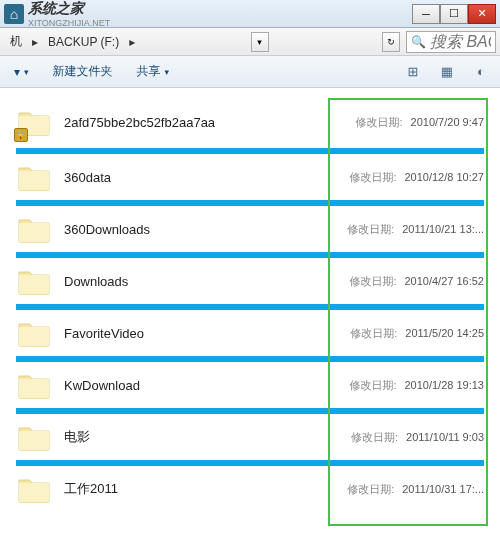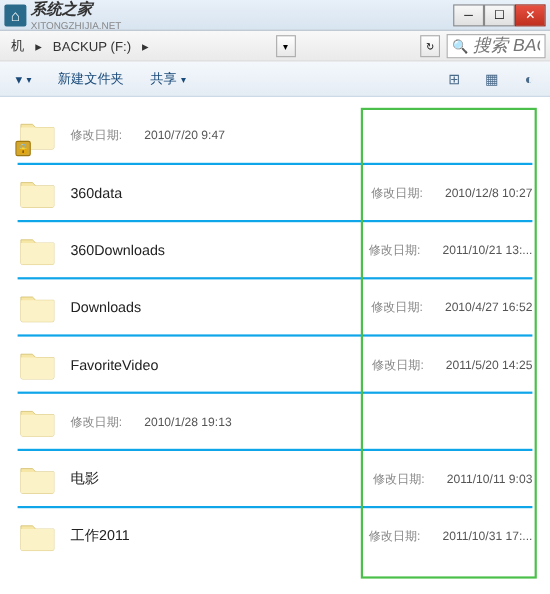--- a/index.html
+++ b/index.html
@@ -21,27 +21,27 @@
     .search-box { width:90px; height:22px; border:1px solid #aaa; background:#fff; display:flex;align-items:center;padding:0 4px;gap:4px;margin-left:4px; }
     .search-input { border:none; outline:none; width:100%; font-size:16px; font-style:italic; color:#888; background:transparent; }
     
     .toolbar { height: 32px; background: linear-gradient(to bottom,#f4f8fc,#e4ecf4); display:flex; align-items:center; padding:0 8px; gap:12px; border-bottom:1px solid #c0d0e0; }
     .tool-item { color:#1a4a7a; cursor:pointer; display:flex;align-items:center;gap:2px; padding:4px 6px; }
     .tool-dd::after { content:"▾"; font-size:9px; margin-left:2px; }
     .tool-spacer { flex:1; }
     .tool-icon { width:22px; height:22px; display:flex;align-items:center;justify-content:center;cursor:pointer; color:#4a6a8a; font-size:13px; }
     
     .file-list { padding: 8px 16px; }
-    .file-row { display:flex; align-items:center; height:52px; border-top:2px solid #0ea5e9; }
+    .file-row { display:flex; align-items:center; height:52px; border-top:6px solid #0ea5e9; }
     .file-row:first-child { border-top:none; }
     .folder-icon { width:36px; height:36px; margin-right:12px; position:relative; }
     .folder-svg { width:36px; height:36px; }
     .lock-badge { position:absolute; bottom:-2px; left:-2px; width:14px; height:14px; background:#d4a830; border:1px solid #a07810; border-radius:2px; display:flex;align-items:center;justify-content:center;font-size:9px; }
     .file-name { flex:1; font-size:13px; color:#222; }
-    .date-area { display:flex; align-items:baseline; gap:20px; white-space:nowrap; }
+    .date-area { display:flex; align-items:baseline; gap:8px; white-space:nowrap; }
     .date-label { color:#888; font-size:11px; }
     .date-value { color:#555; font-size:11px; }
     
     .highlight-box { position:absolute; border:2px solid #4ac04a; pointer-events:none; }
   </style>
 </head>
 <body>
 
 <div class="titlebar">
   <div class="logo-area">
@@ -80,20 +80,21 @@
   <div class="tool-icon">▦</div>
   <div class="tool-icon">◐</div>
 </div>
 
 <div class="file-list" id="file-list">
     <div class="file-row">
       <div class="folder-icon"><svg class="folder-svg" viewBox="0 0 48 48">
           <path fill="#f7e7a6" stroke="#d4c070" d="M4 12 h14 l4 4 h22 v24 a2 2 0 0 1 -2 2 H6 a2 2 0 0 1 -2 -2 z"></path>
           <path fill="#fcf2c8" d="M4 16 h40 v24 a2 2 0 0 1 -2 2 H6 a2 2 0 0 1 -2 -2 z"></path>
         </svg><div class="lock-badge">🔒</div></div>
+      <div class="file-name">2afd75bbe2bc52fb2aa7aa</div>
       <div class="date-area">
         <span class="date-label">修改日期:</span>
         <span class="date-value">2010/7/20 9:47</span>
       </div>
     </div>
     <div class="file-row">
       <div class="folder-icon"><svg class="folder-svg" viewBox="0 0 48 48">
           <path fill="#f7e7a6" stroke="#d4c070" d="M4 12 h14 l4 4 h22 v24 a2 2 0 0 1 -2 2 H6 a2 2 0 0 1 -2 -2 z"></path>
           <path fill="#fcf2c8" d="M4 16 h40 v24 a2 2 0 0 1 -2 2 H6 a2 2 0 0 1 -2 -2 z"></path>
         </svg></div>
@@ -134,20 +135,21 @@
       <div class="date-area">
         <span class="date-label">修改日期:</span>
         <span class="date-value">2011/5/20 14:25</span>
       </div>
     </div>
     <div class="file-row">
       <div class="folder-icon"><svg class="folder-svg" viewBox="0 0 48 48">
           <path fill="#f7e7a6" stroke="#d4c070" d="M4 12 h14 l4 4 h22 v24 a2 2 0 0 1 -2 2 H6 a2 2 0 0 1 -2 -2 z"></path>
           <path fill="#fcf2c8" d="M4 16 h40 v24 a2 2 0 0 1 -2 2 H6 a2 2 0 0 1 -2 -2 z"></path>
         </svg></div>
+      <div class="file-name">KwDownload</div>
       <div class="date-area">
         <span class="date-label">修改日期:</span>
         <span class="date-value">2010/1/28 19:13</span>
       </div>
     </div>
     <div class="file-row">
       <div class="folder-icon"><svg class="folder-svg" viewBox="0 0 48 48">
           <path fill="#f7e7a6" stroke="#d4c070" d="M4 12 h14 l4 4 h22 v24 a2 2 0 0 1 -2 2 H6 a2 2 0 0 1 -2 -2 z"></path>
           <path fill="#fcf2c8" d="M4 16 h40 v24 a2 2 0 0 1 -2 2 H6 a2 2 0 0 1 -2 -2 z"></path>
         </svg></div>

